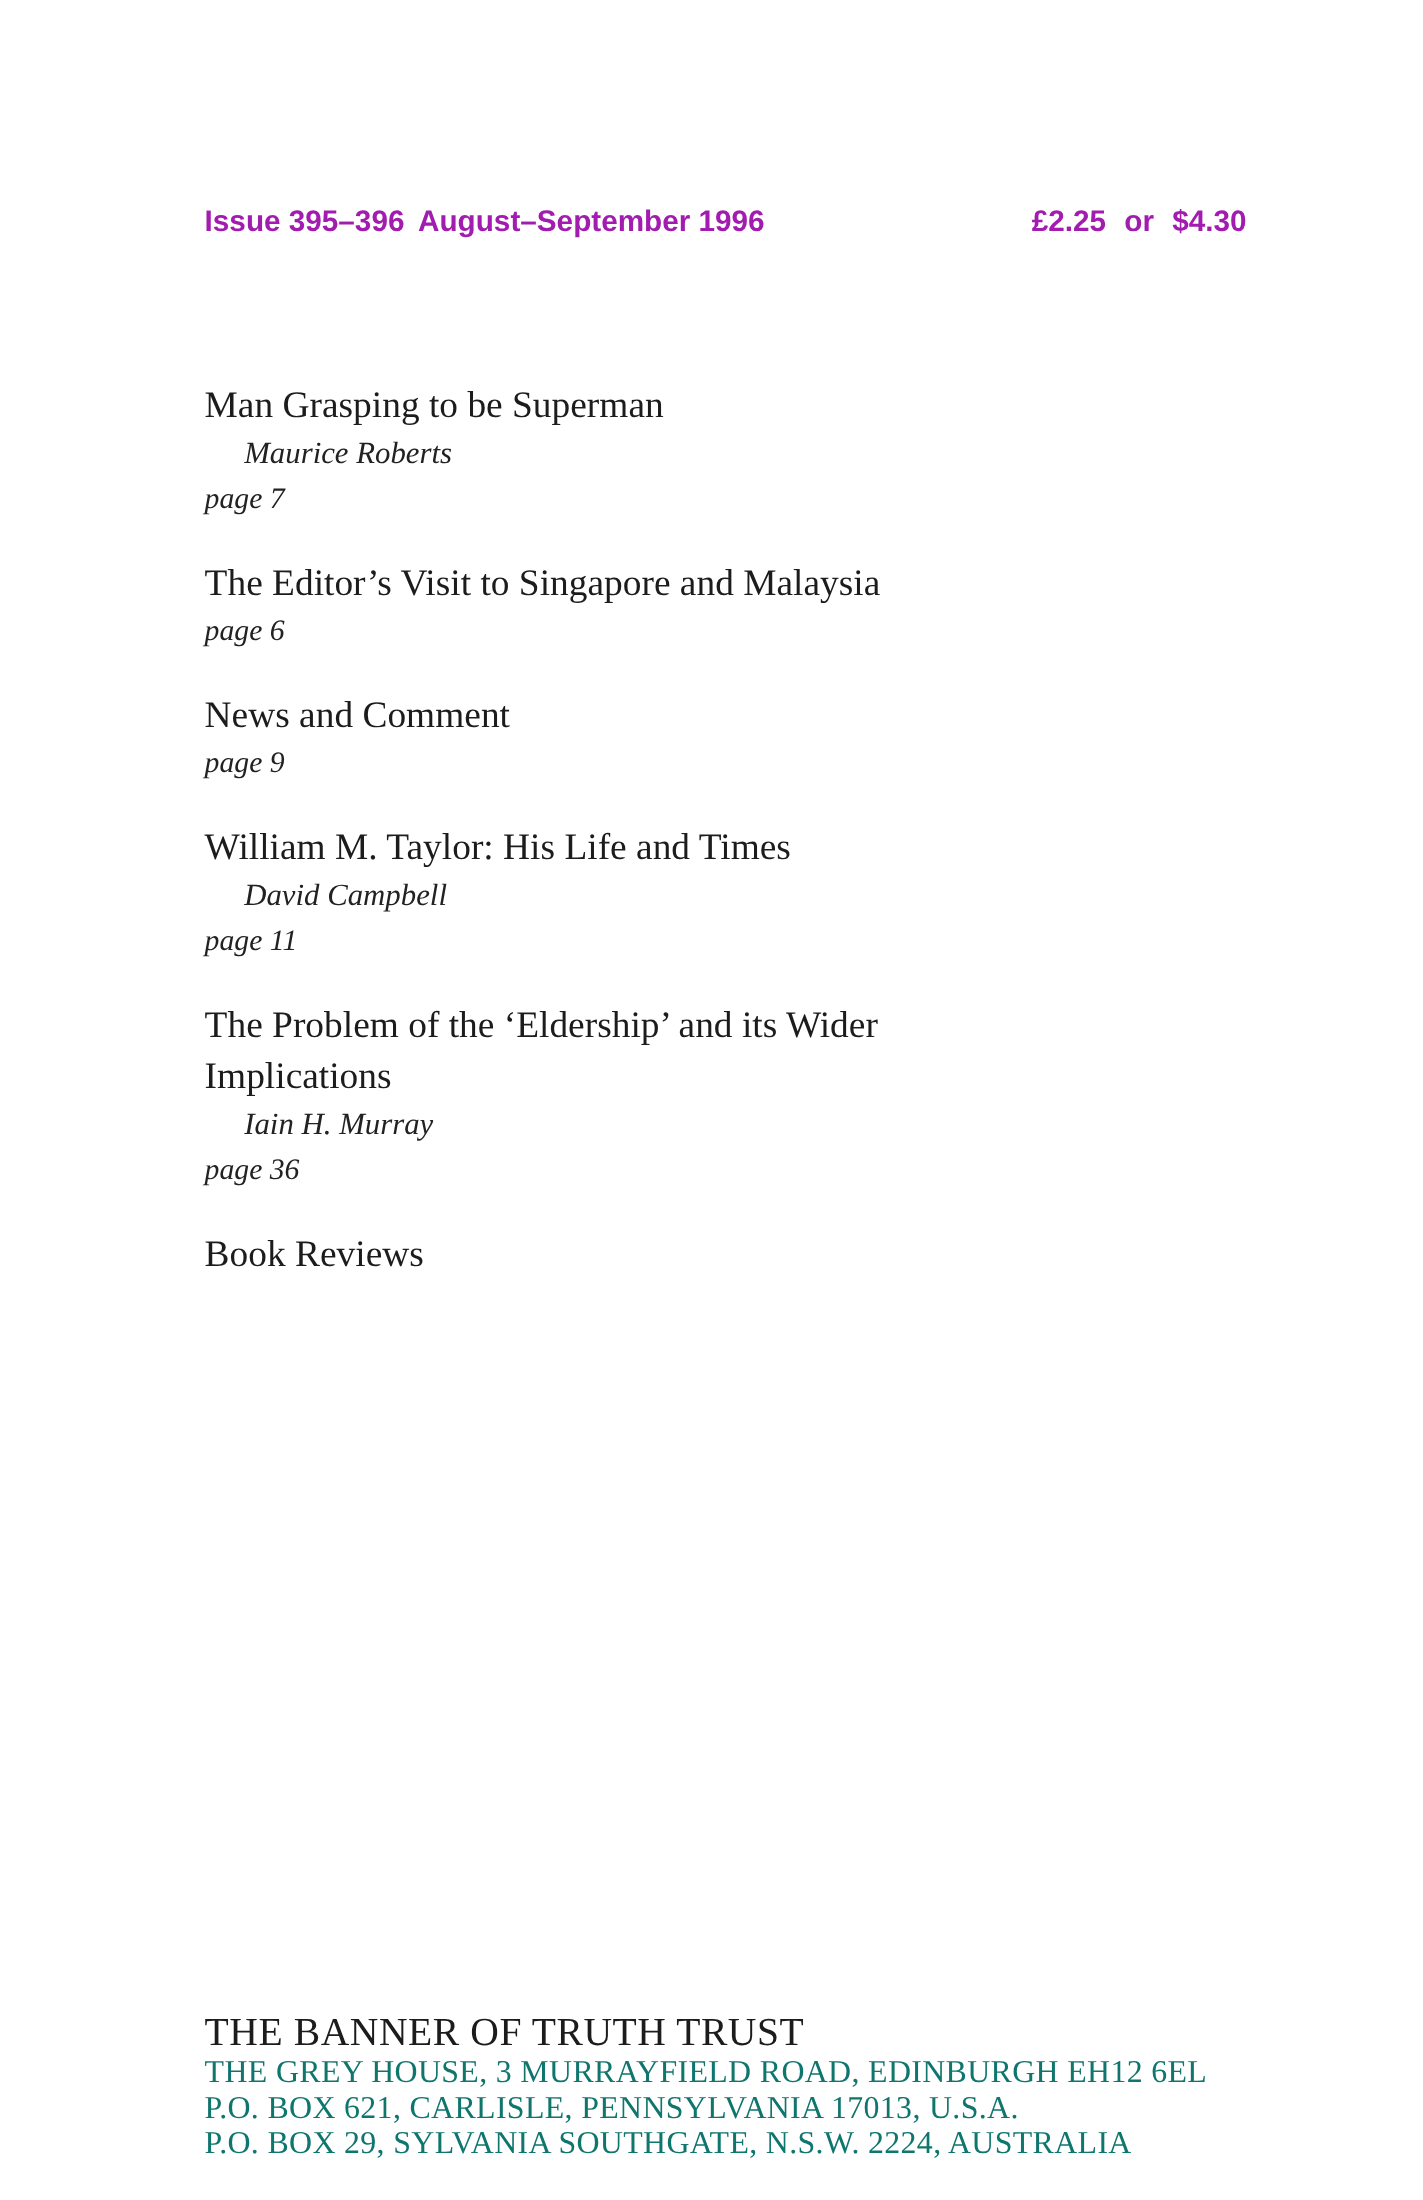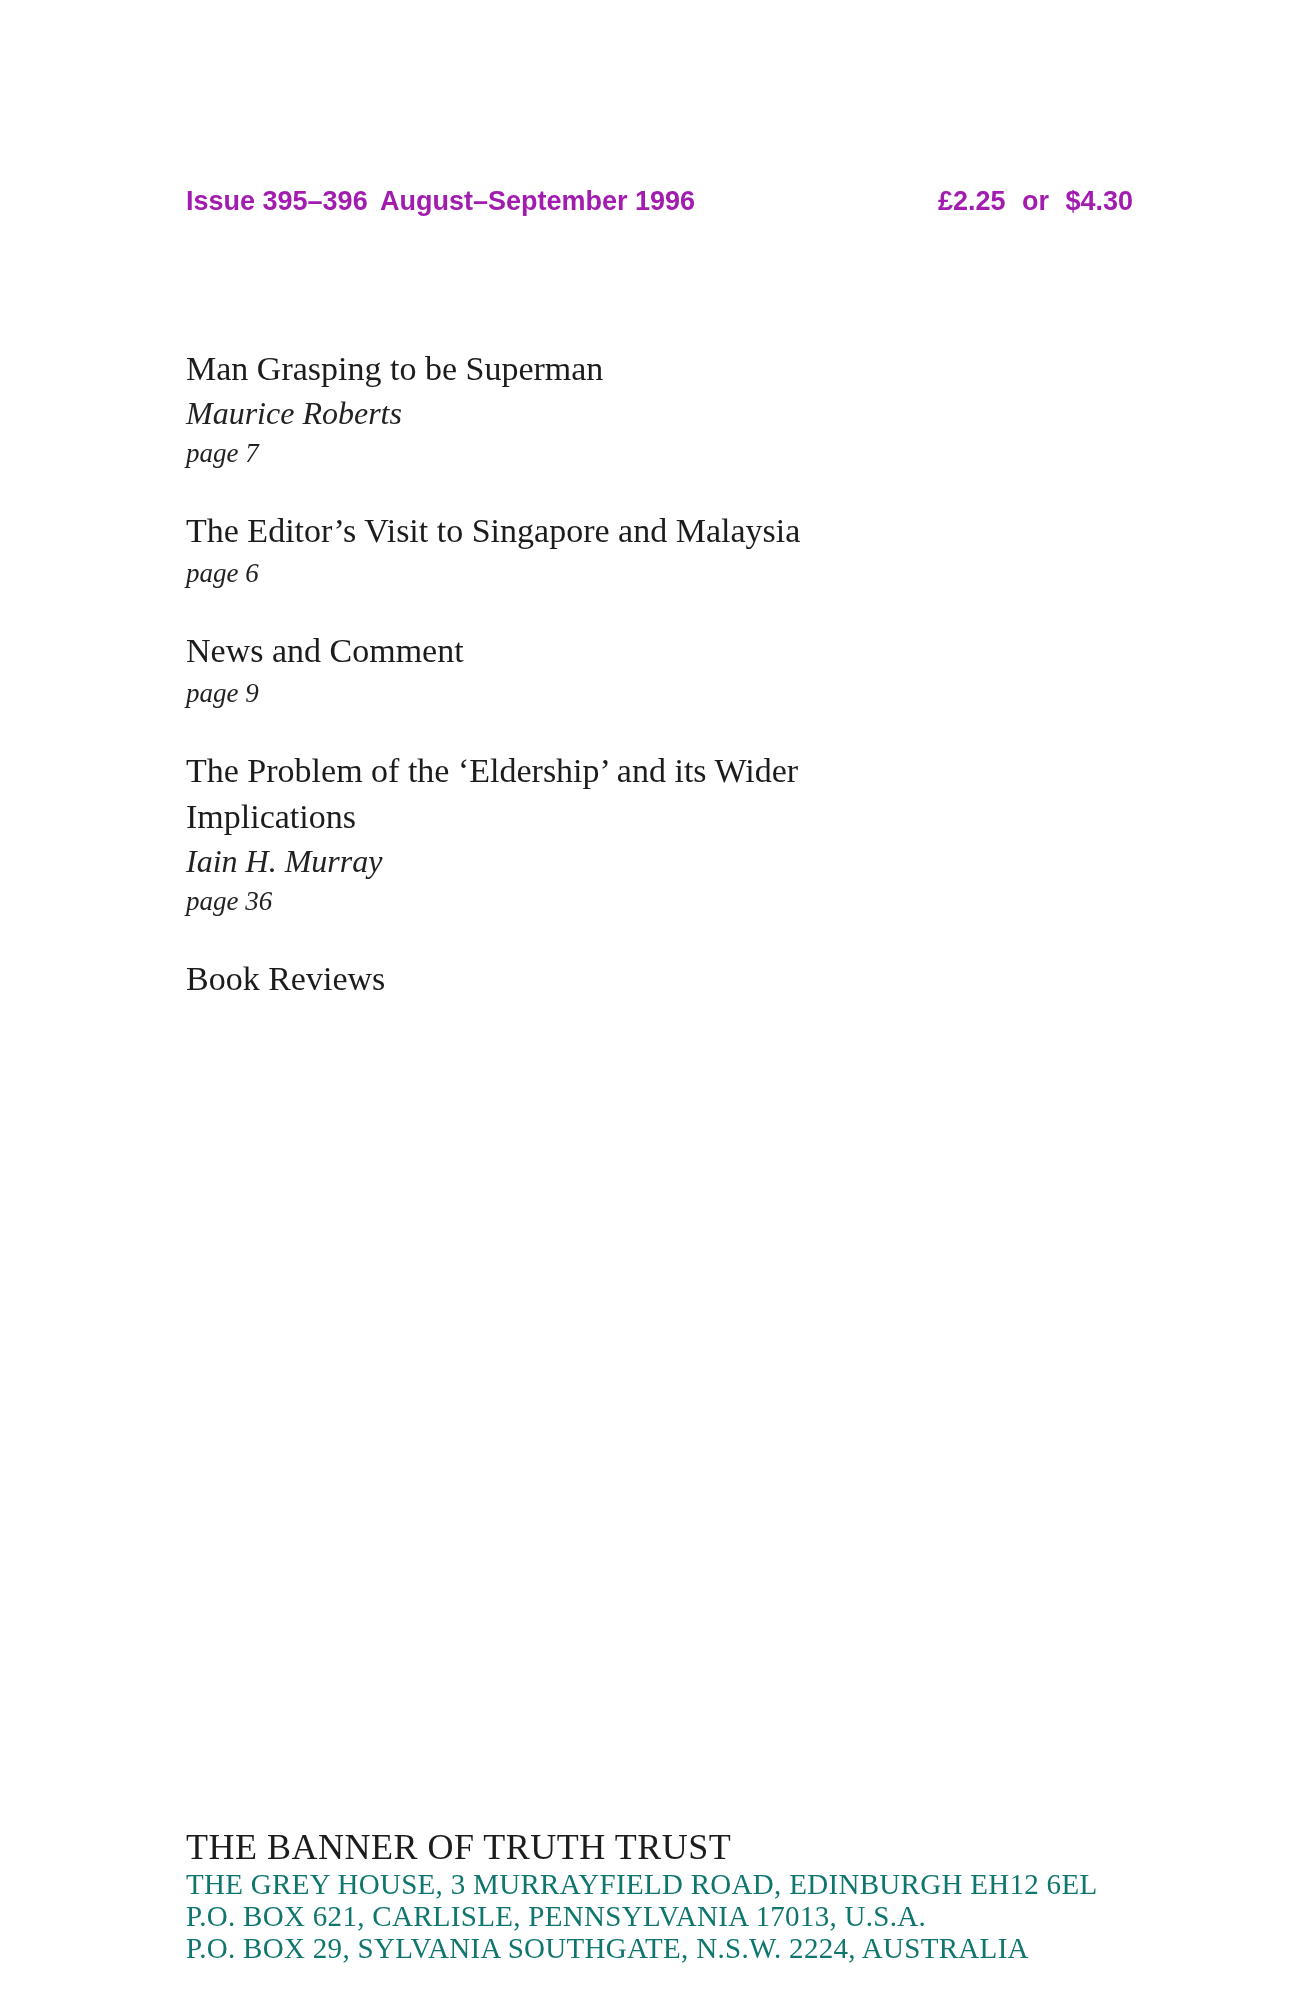--- a/index.html
+++ b/index.html
@@ -42,23 +42,24 @@
   }
   .entry { margin-bottom: 36px; }
   .entry-title {
     font-size: 34px;
     line-height: 46px;
     max-width: 740px;
     color: #1c1c1c;
   }
   .entry-author {
     font-style: italic;
-    font-size: 32px;
+    font-size: 28px;
     line-height: 42px;
     color: #222222;
+    margin-left: 36px;
   }
   .entry-page {
     font-style: italic;
     font-size: 27px;
     line-height: 38px;
     color: #222222;
   }
 
   
   .publisher {
@@ -101,20 +102,25 @@
 
     <div class="entry-page">page 6</div>
   </div>
 
   <div class="entry">
     <div class="entry-title">News and Comment</div>
 
     <div class="entry-page">page 9</div>
   </div>
 
+  <div class="entry">
+    <div class="entry-title">William M. Taylor: His Life and Times</div>
+    <div class="entry-author">David Campbell</div>
+    <div class="entry-page">page 11</div>
+  </div>
 
   <div class="entry">
     <div class="entry-title">The Problem of the ‘Eldership’ and its Wider Implications</div>
     <div class="entry-author">Iain H. Murray</div>
     <div class="entry-page">page 36</div>
   </div>
 
   <div class="entry">
     <div class="entry-title">Book Reviews</div>
 

